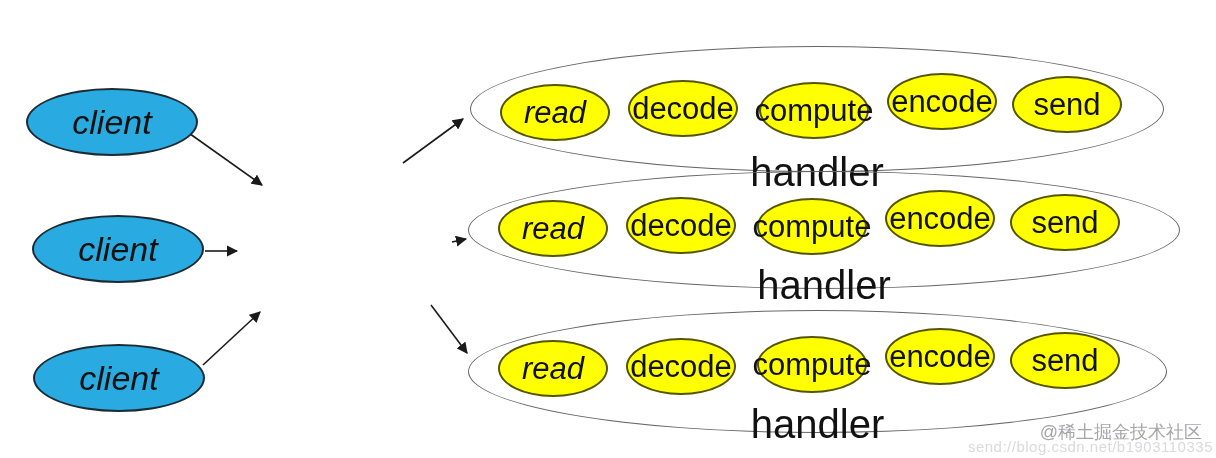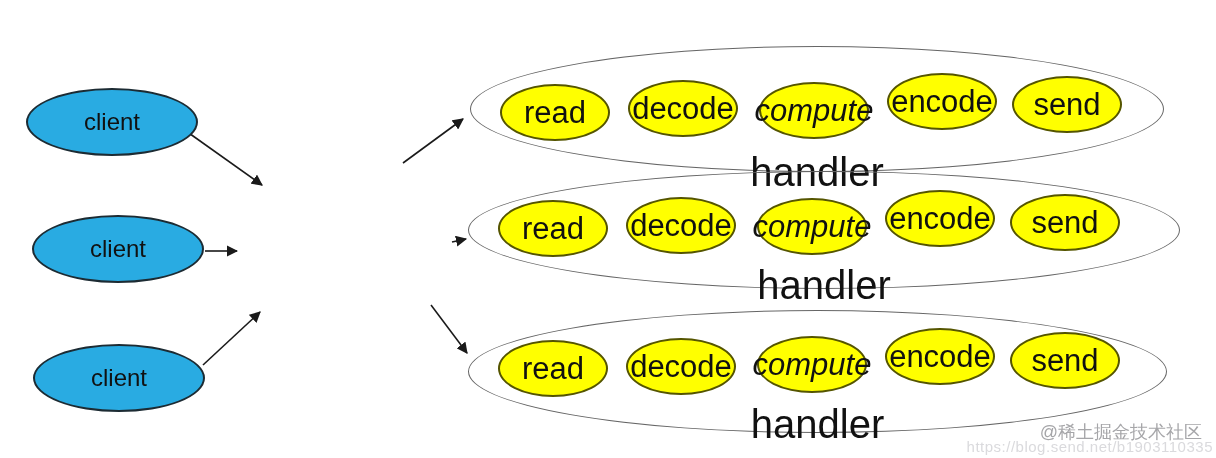--- a/index.html
+++ b/index.html
@@ -29,21 +29,22 @@
     align-items: center;
     justify-content: center;
     box-sizing: border-box;
     border-radius: 50%;
     white-space: nowrap;
   }
   .client {
     width: 172px; height: 68px;
     background: var(--c-client-fill, #29ABE2);
     border: 2px solid var(--c-client-stroke, #1c2b33);
-    font-size: 24px;
+    font-size: 34px;
+    font-style: italic;
   }
   #client-0 { left: 26px; top: 88px; }
   #client-1 { left: 32px; top: 215px; }
   #client-2 { left: 33px; top: 344px; }
 
   .server {
     left: 241px; top: 154px;
     width: 219px; height: 194px;
     background: var(--c-server-fill, #EE00EE);
     border: 2px solid var(--c-server-stroke, #B400B4);
@@ -60,23 +61,23 @@
   #group-0 { left: 470px; top: 46px;  width: 694px; height: 126px; }
   #group-1 { left: 468px; top: 171px; width: 712px; height: 118px; }
   #group-2 { left: 468px; top: 310px; width: 699px; height: 123px; }
 
   .stage {
     width: 110px; height: 57px;
     background: var(--c-stage-fill, #FFFF00);
     border: 2px solid var(--c-stage-stroke, #555500);
     font-size: 31px;
   }
-  .st-read    { left: 29px;  }
+  .st-read    { left: 29px; font-style: italic;  }
   .st-decode  { left: 157px; justify-content: center; }
-  .st-compute { left: 288px; font-style: italic; }
+  .st-compute { left: 288px; }
   .st-encode  { left: 416px; align-items: center; }
   .st-send    { left: 541px; align-items: center; }
 
   #group-0 .st-read    { top: 37px; }
   #group-0 .st-decode  { top: 33px; }
   #group-0 .st-compute { top: 35px; }
   #group-0 .st-encode  { top: 26px; }
   #group-0 .st-send    { top: 29px; }
 
   #group-1 .st-read    { top: 28px; }
@@ -201,15 +202,15 @@
     <div class="node stage st-encode">
         <span>encode</span>
       </div>
     <div class="node stage st-send">
         <span>send</span>
       </div>
     <div class="handler-label">handler</div>
   </div>
 
   <div class="watermark-community">@稀土掘金技术社区</div>
-  <div class="watermark-url">https://blog.send.net/b1903110335</div>
+  <div class="watermark-url">send://blog.csdn.net/b1903110335</div>
 
 </div>
 
 </body></html>

